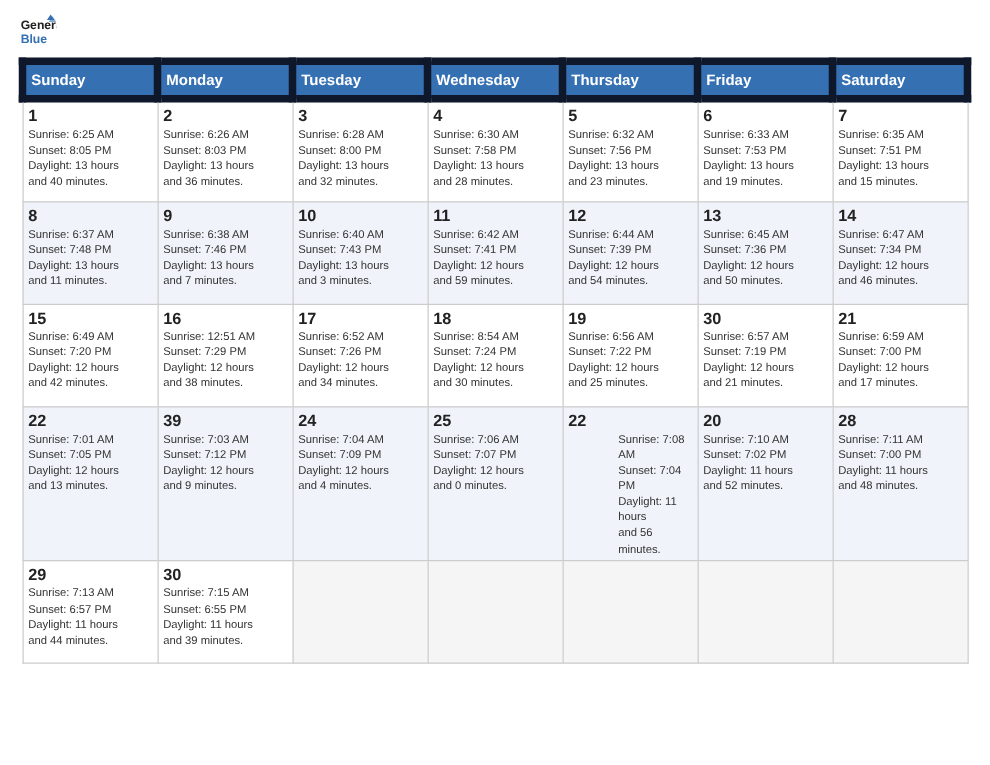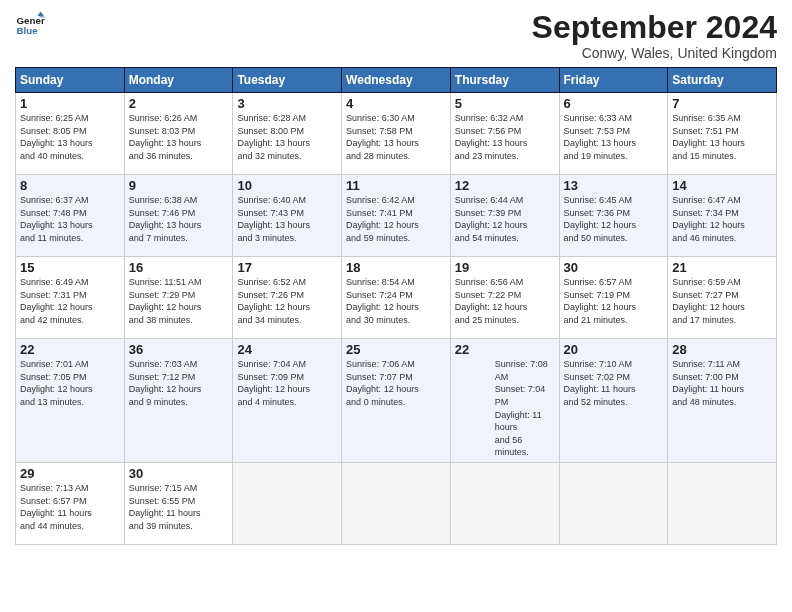--- a/index.html
+++ b/index.html
@@ -48,21 +48,21 @@
       border-collapse: collapse;
       table-layout: fixed;
     }
     .calendar th {
       background: #3470b2;
       color: #fff;
       font-size: 12px;
       font-weight: bold;
       padding: 5px 4px;
       text-align: left;
-      border: 1px solid #0f172a;
+      border: 6px solid #0f172a;
     }
     .calendar td {
       vertical-align: top;
       border: 1px solid #ccc;
       padding: 3px 4px;
       font-size: 9.5px;
       color: #333;
       height: 82px;
     }
     .calendar td.empty {
@@ -89,24 +89,20 @@
 
 <div class="page">
   <div class="header">
     <div class="logo">
       <svg class="logo-icon" viewBox="0 0 40 40" width="40" height="40">
         <text x="2" y="18" font-size="13" font-weight="bold" fill="#222" font-family="Arial">General</text>
         <text x="2" y="32" font-size="13" font-weight="bold" fill="#3470b2" font-family="Arial">Blue</text>
         <polygon points="30,8 38,8 34,2" fill="#3470b2"></polygon>
         <polygon points="32,10 40,10 36,4" fill="#3470b2" opacity="0.6"></polygon>
       </svg>
-    </div>
-    <div class="title-block">
-      <div class="month-title">September 2024</div>
-      <div class="subtitle">Conwy, Wales, United Kingdom</div>
     </div>
   </div>
 
   <table class="calendar">
     <thead>
       <tr>
         <th>Sunday</th>
         <th>Monday</th>
         <th>Tuesday</th>
         <th>Wednesday</th>
@@ -215,27 +211,27 @@
             <div class="day-info" style="white-space: pre-line;">Sunrise: 6:47 AM
 Sunset: 7:34 PM
 Daylight: 12 hours
 and 46 minutes.</div>
           </td>
         </tr>
         <tr>
           <td>
             <span class="day-num">15</span>
             <div class="day-info" style="white-space: pre-line;">Sunrise: 6:49 AM
-Sunset: 7:31 PM
+Sunset: 7:20 PM
 Daylight: 12 hours
 and 42 minutes.</div>
           </td>
           <td>
             <span class="day-num">16</span>
-            <div class="day-info" style="white-space: pre-line;">Sunrise: 11:51 AM
+            <div class="day-info" style="white-space: pre-line;">Sunrise: 12:51 AM
 Sunset: 7:29 PM
 Daylight: 12 hours
 and 38 minutes.</div>
           </td>
           <td>
             <span class="day-num">17</span>
             <div class="day-info" style="white-space: pre-line;">Sunrise: 6:52 AM
 Sunset: 7:26 PM
 Daylight: 12 hours
 and 34 minutes.</div>
@@ -257,35 +253,35 @@
           <td>
             <span class="day-num">30</span>
             <div class="day-info" style="white-space: pre-line;">Sunrise: 6:57 AM
 Sunset: 7:19 PM
 Daylight: 12 hours
 and 21 minutes.</div>
           </td>
           <td>
             <span class="day-num">21</span>
             <div class="day-info" style="white-space: pre-line;">Sunrise: 6:59 AM
-Sunset: 7:27 PM
+Sunset: 7:00 PM
 Daylight: 12 hours
 and 17 minutes.</div>
           </td>
         </tr>
         <tr class="row-shaded">
           <td>
             <span class="day-num">22</span>
             <div class="day-info" style="white-space: pre-line;">Sunrise: 7:01 AM
 Sunset: 7:05 PM
 Daylight: 12 hours
 and 13 minutes.</div>
           </td>
           <td>
-            <span class="day-num">36</span>
+            <span class="day-num">39</span>
             <div class="day-info" style="white-space: pre-line;">Sunrise: 7:03 AM
 Sunset: 7:12 PM
 Daylight: 12 hours
 and 9 minutes.</div>
           </td>
           <td>
             <span class="day-num">24</span>
             <div class="day-info" style="white-space: pre-line;">Sunrise: 7:04 AM
 Sunset: 7:09 PM
 Daylight: 12 hours

